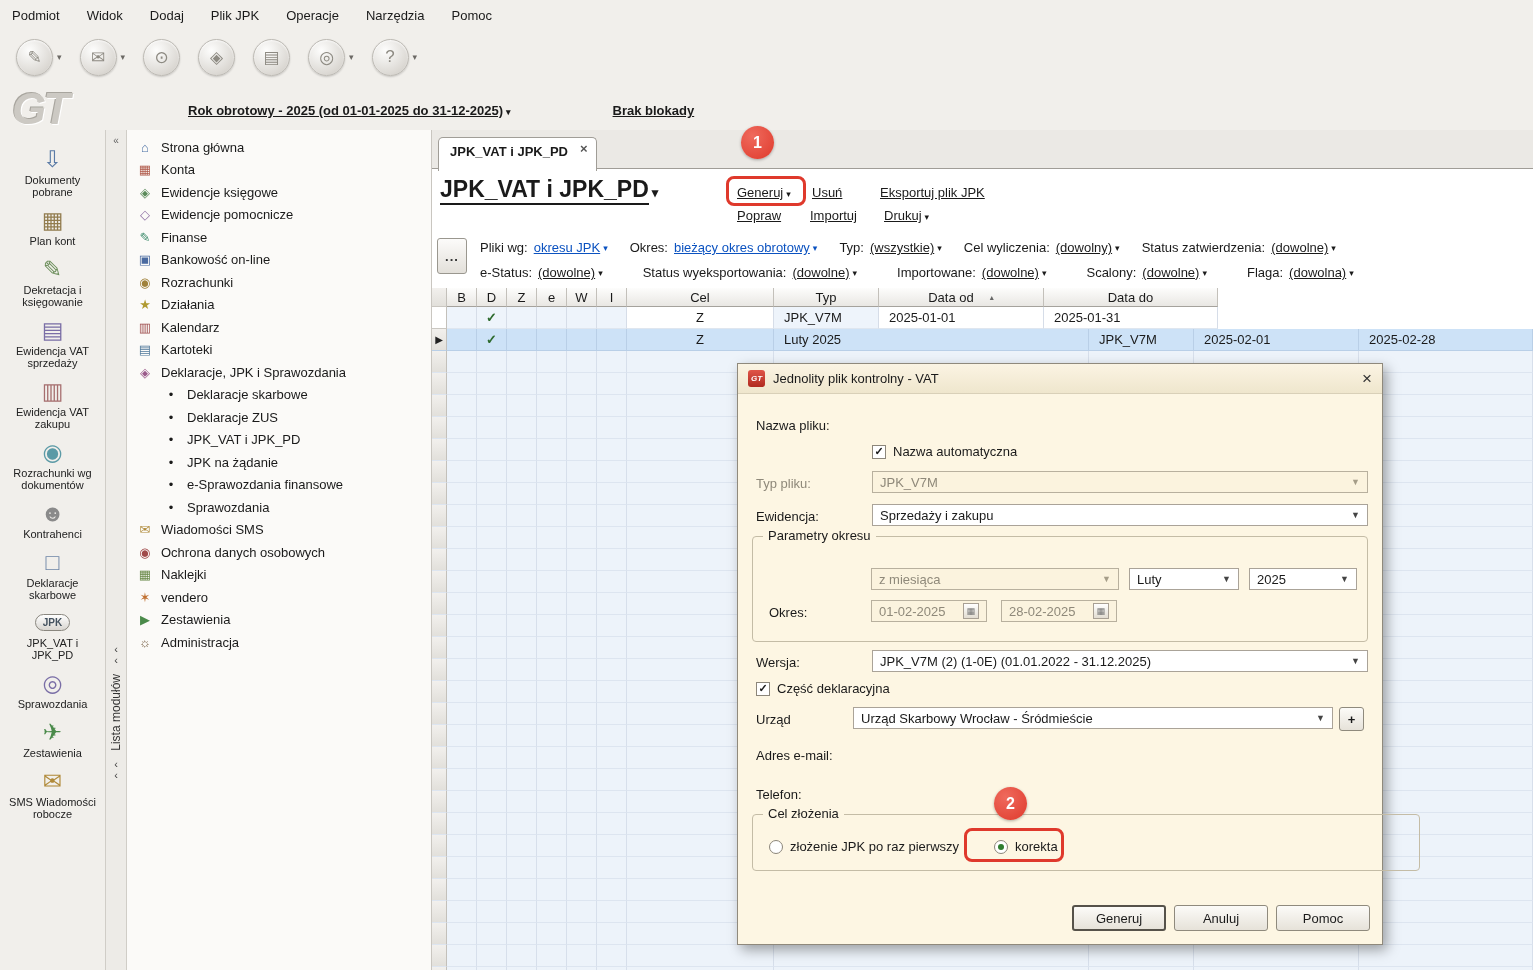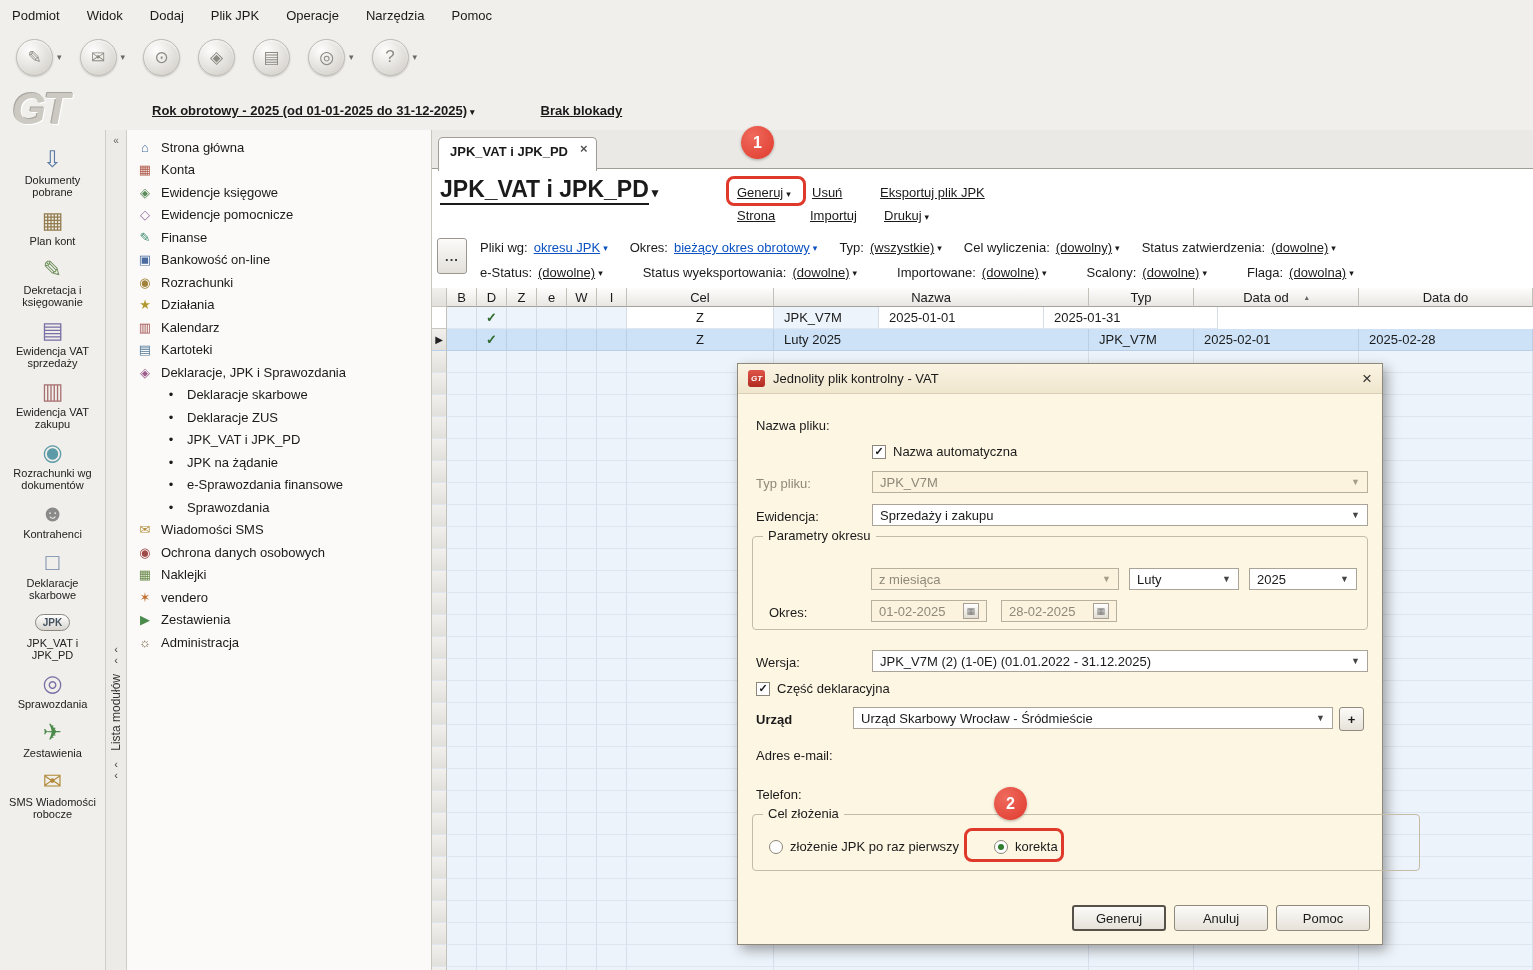--- a/index.html
+++ b/index.html
@@ -12,21 +12,21 @@
   .menu-item { cursor:pointer; white-space:nowrap; }
   .toolbar { position:absolute; left:0; top:30px; width:100%; height:54px; display:flex; align-items:center; padding-left:16px; background:#f1efeb; }
   .tool { display:flex; align-items:center; margin-right:18px; }
   .tool-circle { width:37px; height:37px; border-radius:50%; background:radial-gradient(circle at 35% 30%, #fdfdfc, #dcd9d4 70%, #c6c3bd); border:1px solid #bdbab4; display:flex; align-items:center; justify-content:center; font-size:17px; color:#8d8a82; box-shadow:inset 0 1px 2px rgba(255,255,255,.8), 0 1px 2px rgba(0,0,0,.18); }
   .tool-arrow { font-size:9px; color:#6b6964; margin-left:4px; cursor:pointer; }
 
   .gt-logo { position:absolute; left:12px; top:84px; font-size:44px; font-weight:bold; font-style:italic; color:#ccc9c3; text-shadow:1px 1px 0 #ffffff, -1px -1px 0 #a8a59e; letter-spacing:-3px; }
 
   .fiscalbar { position:absolute; left:152px; top:103px; display:flex; gap:66px; align-items:center; }
   .fiscal-link { font-weight:bold; cursor:pointer; white-space:nowrap; }
-  .fiscal-link .u { text-decoration:underline; }
+  .fiscal-link .u { text-decoration:underline;margin-left:36px; }
   .mini-arrow { font-size:9px; margin-left:3px; }
   .mini-arrow.blue { color:#0b52c0; }
 
   
   .sidebar { position:absolute; left:0; top:138px; width:105px; bottom:0; display:flex; flex-direction:column; align-items:center; gap:9px; padding-top:8px; }
   .side-item { width:100%; display:flex; flex-direction:column; align-items:center; gap:2px; cursor:pointer; }
   .side-icon { font-size:23px; line-height:26px; }
   .side-badge { font-size:10px; font-weight:bold; border:1px solid #8a877f; border-radius:9px; padding:2px 7px; color:#44525f; background:linear-gradient(#ffffff,#d8d5d0); margin:4px 0; }
   .side-label { font-size:11px; text-align:center; line-height:12px; color:#222; width:95px; }
 
@@ -80,21 +80,21 @@
   .check { color:#2e6b2e; font-weight:bold; }
   .sort-arrow { font-size:8px; color:#666; margin-left:16px; }
 
   
   .dialog { position:absolute; left:737px; top:363px; width:646px; height:582px; background:#fdf6e3; border:1px solid #8f897c; box-shadow:4px 5px 12px rgba(0,0,0,.35); z-index:10; }
   .dlg-title { position:absolute; left:0; top:0; right:0; height:30px; background:linear-gradient(#fbf4e3,#efe6cd); border-bottom:1px solid #d9d0b8; display:flex; align-items:center; padding:0 10px; gap:8px; }
   .dlg-ico { width:17px; height:17px; border-radius:3px; background:linear-gradient(#e05548,#b02a20); color:#fff; font-size:8px; font-weight:bold; font-style:italic; display:flex; align-items:center; justify-content:center; flex:none; }
   .dlg-close { margin-left:auto; font-size:17px; color:#333; cursor:pointer; line-height:17px; }
   .dlg-label { position:absolute; white-space:nowrap; }
   .dlg-label.dis { color:#8f897a; }
-  .dlg-label.b { font-weight:bold; }
+  .dlg-label.b { font-weight:normal; }
   .fld { position:absolute; height:22px; border:1px solid #aaa398; background:#fff; display:flex; align-items:center; padding:0 7px; white-space:nowrap; overflow:hidden; }
   .fld.dis { background:#fbf3de; color:#8f897a; border-color:#b8b09e; }
   .fld .arr { margin-left:auto; font-size:9px; color:#444; padding-left:6px; }
   .fld.dis .arr { color:#a59d88; }
   .cal-btn { margin-left:auto; width:16px; height:16px; border:1px solid #a8a094; background:linear-gradient(#ffffff,#e2ddd2); font-size:9px; display:flex; align-items:center; justify-content:center; color:#777; flex:none; }
   .grp { position:absolute; border:1px solid #c4bca6; border-radius:4px; }
   .grp-legend { position:absolute; top:-9px; left:10px; background:#fdf6e3; padding:0 5px; white-space:nowrap; }
   .chkrow, .radiorow { position:absolute; display:flex; gap:7px; align-items:center; cursor:pointer; white-space:nowrap; }
   .chk { width:14px; height:14px; border:1px solid #8c867a; background:#fff; display:inline-flex; align-items:center; justify-content:center; font-size:11px; color:#1c1c1c; font-weight:bold; flex:none; }
   .radio { width:14px; height:14px; border:1px solid #8c867a; border-radius:50%; background:#fff; position:relative; flex:none; }
@@ -318,21 +318,21 @@
     <div class="tab">
       <span>JPK_VAT i JPK_PD</span>
       <span class="tab-close">×</span>
     </div>
 
     <div class="page-title"><span class="t">JPK_VAT i JPK_PD</span><span class="title-arrow">▾</span></div>
 
     <span class="act" style="left:305px;top:55px"><span class="u">Generuj</span><span class="mini-arrow">▾</span></span>
     <span class="act" style="left:380px;top:55px"><span class="u">Usuń</span></span>
     <span class="act" style="left:448px;top:55px"><span class="u">Eksportuj plik JPK</span></span>
-    <span class="act" style="left:305px;top:78px"><span class="u">Strona</span></span>
+    <span class="act" style="left:305px;top:78px"><span class="u">Popraw</span></span>
     <span class="act" style="left:378px;top:78px"><span class="u">Importuj</span></span>
     <span class="act" style="left:452px;top:78px"><span class="u">Drukuj</span><span class="mini-arrow">▾</span></span>
 
     <div class="more-btn">...</div>
     <div class="filters1">
         <div class="flt">
           <span class="flt-label">Pliki wg:</span>
           <span class="flt-val blue">okresu JPK</span>
           <span class="mini-arrow blue">▾</span>
         </div>
@@ -388,21 +388,20 @@
     <div class="grid">
         <div class="grow header">
           <div class="gcell marker" style="width: 15px;"></div>
           <div class="gcell" style="width: 30px;">B</div>
           <div class="gcell" style="width: 30px;">D</div>
           <div class="gcell" style="width: 30px;">Z</div>
           <div class="gcell" style="width: 30px;">e</div>
           <div class="gcell" style="width: 30px;">W</div>
           <div class="gcell" style="width: 30px;">I</div>
           <div class="gcell" style="width: 147px;">Cel</div>
-          <div class="gcell" style="width: 315px;">Nazwa</div>
           <div class="gcell" style="width: 105px;">Typ</div>
           <div class="gcell" style="width: 165px;">Data od<span class="sort-arrow">▴</span></div>
           <div class="gcell" style="width: 174px;">Data do</div>
         </div>
         <div class="grow data">
           <div class="gcell marker" style="width: 15px;"></div>
           <div class="gcell c-center pale" style="width: 30px;"></div>
           <div class="gcell c-center pale check" style="width: 30px;">✓</div>
           <div class="gcell c-center pale" style="width: 30px;"></div>
           <div class="gcell c-center pale" style="width: 30px;"></div>
@@ -855,21 +854,21 @@
         <span>JPK_V7M</span>
         <span class="arr">▼</span>
       </div>
 
     <div class="dlg-label" style="left:18px;top:145px">Ewidencja:</div>
     <div class="fld" style="left:134px;top:140px;width:496px">
         <span>Sprzedaży i zakupu</span>
         <span class="arr">▼</span>
       </div>
 
-    <div class="grp" style="left:14px;top:172px;width:616px;height:94px">
+    <div class="grp" style="left:14px;top:172px;width:616px;height:106px">
       <div class="grp-legend">Parametry okresu</div>
       <div class="fld dis" style="left:118px;top:31px;width:248px">
           <span>z miesiąca</span>
           <span class="arr">▼</span>
         </div>
       <div class="fld" style="left:376px;top:31px;width:110px">
           <span>Luty</span>
           <span class="arr">▼</span>
         </div>
       <div class="fld" style="left:496px;top:31px;width:108px">

